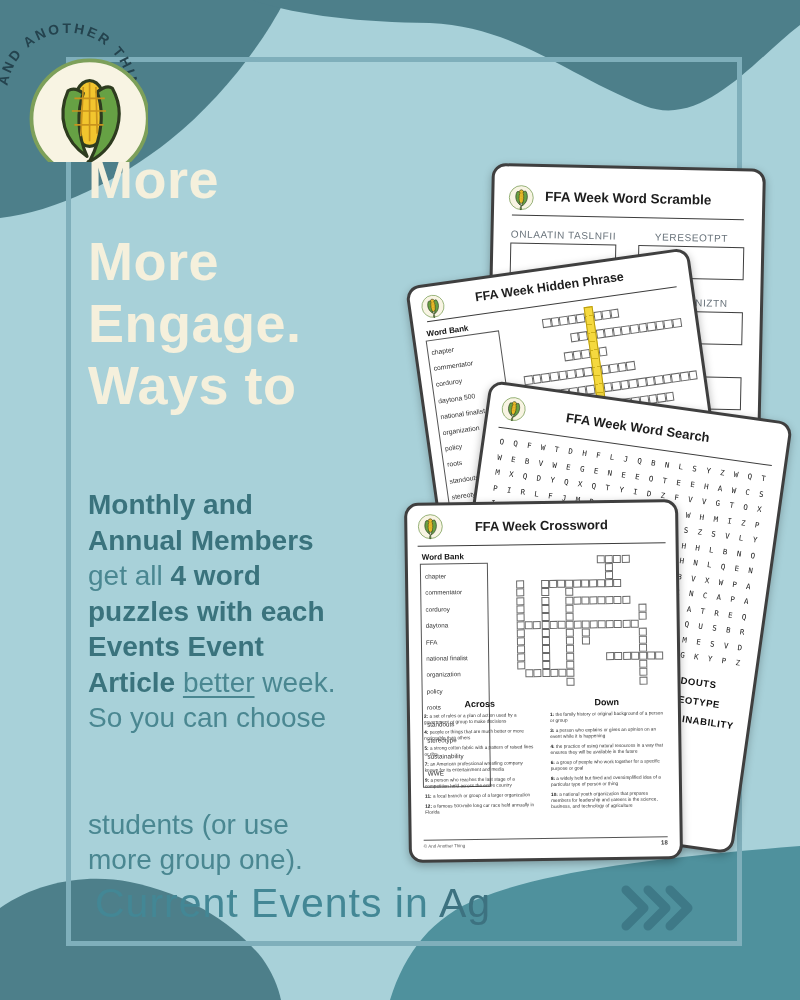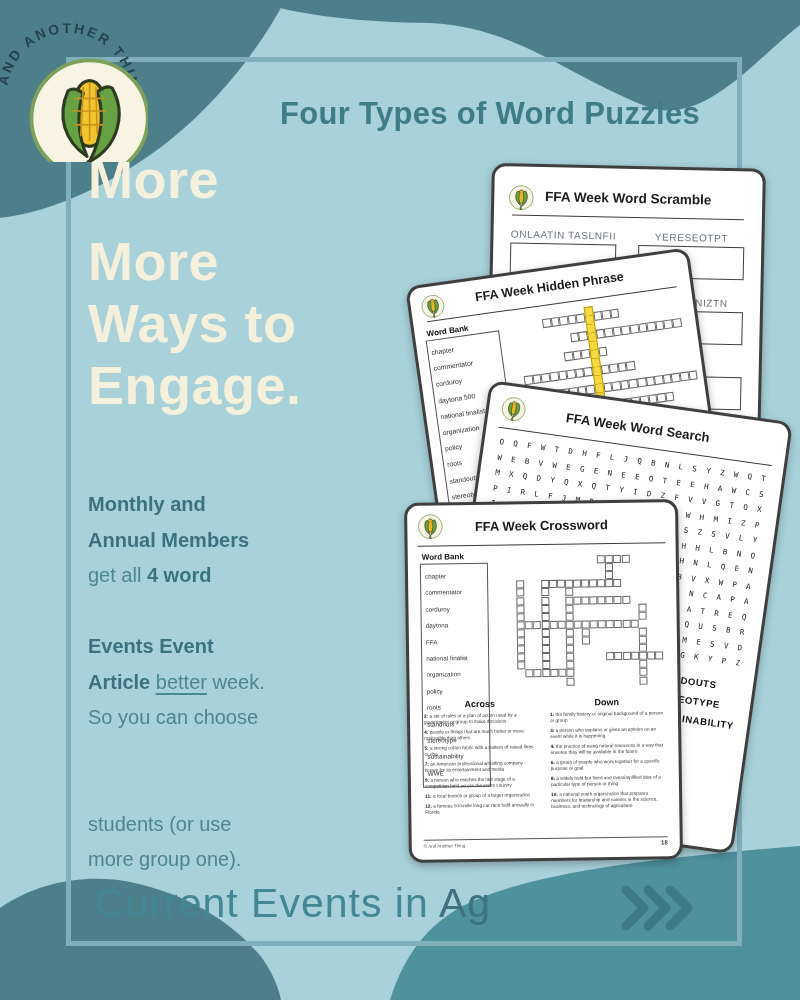--- a/index.html
+++ b/index.html
@@ -14,21 +14,21 @@
   .bg-svg{position:absolute;left:0;top:0;z-index:0;}
   .shape-dark{fill:var(--shape-dark);}
   .shape-mid{fill:var(--shape-mid);}
   .frame{position:absolute;left:66px;top:57px;width:666px;height:879px;border:5px solid var(--frame);z-index:1;}
   .top-heading{position:absolute;left:240px;top:96px;width:500px;text-align:center;
     font-size:31px;font-weight:bold;color:var(--heading);z-index:2;letter-spacing:.3px;}
   .hero{position:absolute;left:88px;top:148px;z-index:2;color:var(--cream);
     font-size:54px;font-weight:bold;line-height:62px;letter-spacing:.5px;}
   .hero .block2{margin-top:20px;}
   .body-text{position:absolute;left:88px;top:487px;width:300px;z-index:2;
-    font-size:20px;line-height:35.5px;color:var(--body-text);}
+    font-size:28px;line-height:35.5px;color:var(--body-text);}
   .body-text .b{font-weight:bold;color:var(--body-bold);}
   .body-text .u{text-decoration:underline;text-underline-offset:4px;}
   .footer-label{position:absolute;left:95px;top:880px;z-index:2;font-size:41px;font-weight:400;
     color:var(--footer-text);letter-spacing:1px;}
   .footer-label .accent{color:var(--footer-accent);}
   .chevrons{position:absolute;left:620px;top:884px;z-index:2;}
   
   .card{position:absolute;background:#fff;border:3px solid var(--card-border);border-radius:14px;
     box-shadow:0 3px 8px rgba(0,0,0,.28);}
   .card-scramble{left:492px;top:163px;width:268px;height:400px;transform:rotate(1.2deg);transform-origin:top left;z-index:3;}
@@ -74,34 +74,33 @@
 
   <svg class="bg-svg" width="800" height="1000" viewBox="0 0 800 1000">
     <path class="shape-dark" d="M0,0 L0,218 C55,212 120,180 170,140 C220,100 262,45 285,0 Z"></path>
     <path class="shape-dark" d="M252,0 C300,16 360,22 430,23 C515,27 565,74 645,106 C703,128 752,62 800,25 L800,0 Z"></path>
     <path class="shape-dark" d="M0,908 C40,880 90,874 130,882 C190,894 235,925 262,958 C272,972 278,986 281,1000 L0,1000 Z"></path>
     <path class="shape-mid" d="M800,846 C650,858 545,872 480,898 C432,917 405,952 390,1000 L800,1000 Z"></path>
   </svg>
 
   <div class="frame"></div>
 
-  <div class="top-heading">Four Types of Word Puzzles</div>
 
   <div class="hero">
     <div>More</div>
     <div class="block2">More</div>
+    <div>Engage.</div>
     <div>Ways to</div>
-    <div>Engage.</div>
   </div>
 
   <div class="body-text">
     <span class="b">Monthly and</span><br>
     <span class="b">Annual Members</span><br>
     <span>get all </span><span class="b">4 word</span><br>
-    <br>
+    <span class="b">puzzles with each</span><br>
     <span class="b">Events Event</span><br>
     <span class="b">Article </span><span class="u">better</span><span> week.</span><br>
     <span>So you can choose</span><br>
     <br>
     <br>
     <span>students (or use</span><br>
     <span>more group one).</span>
   </div>
 
   <div class="footer-label">

